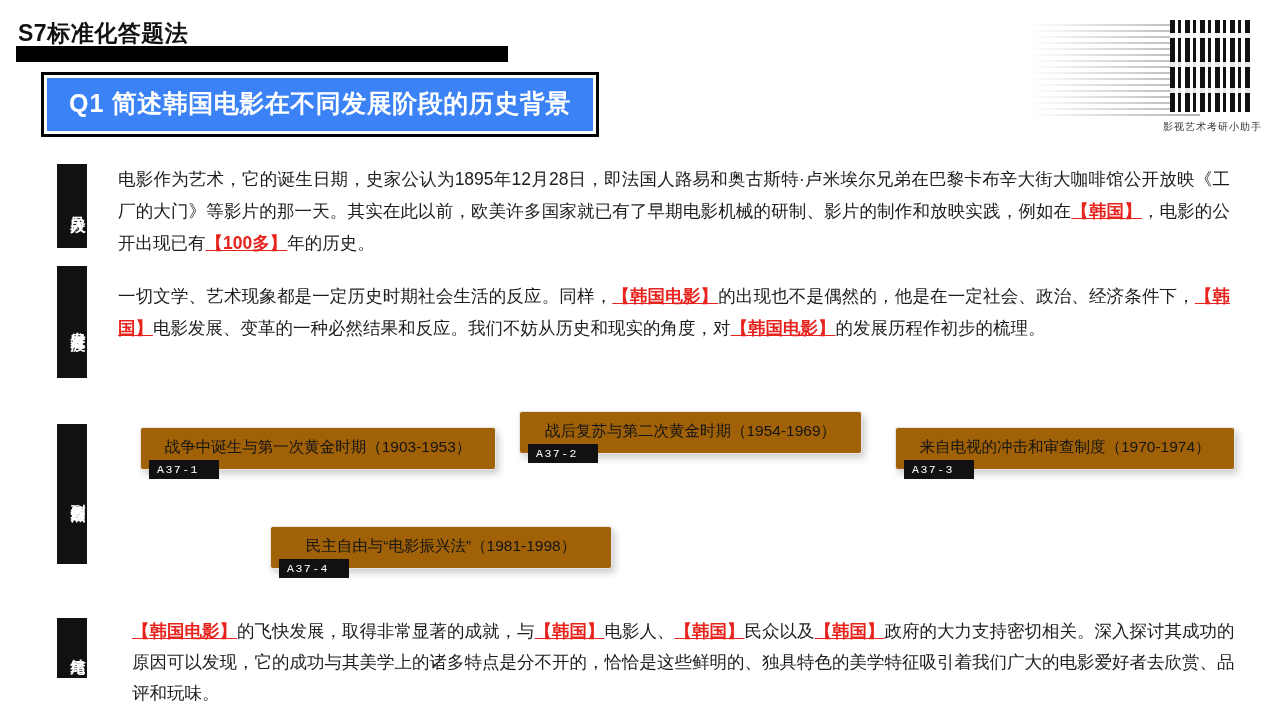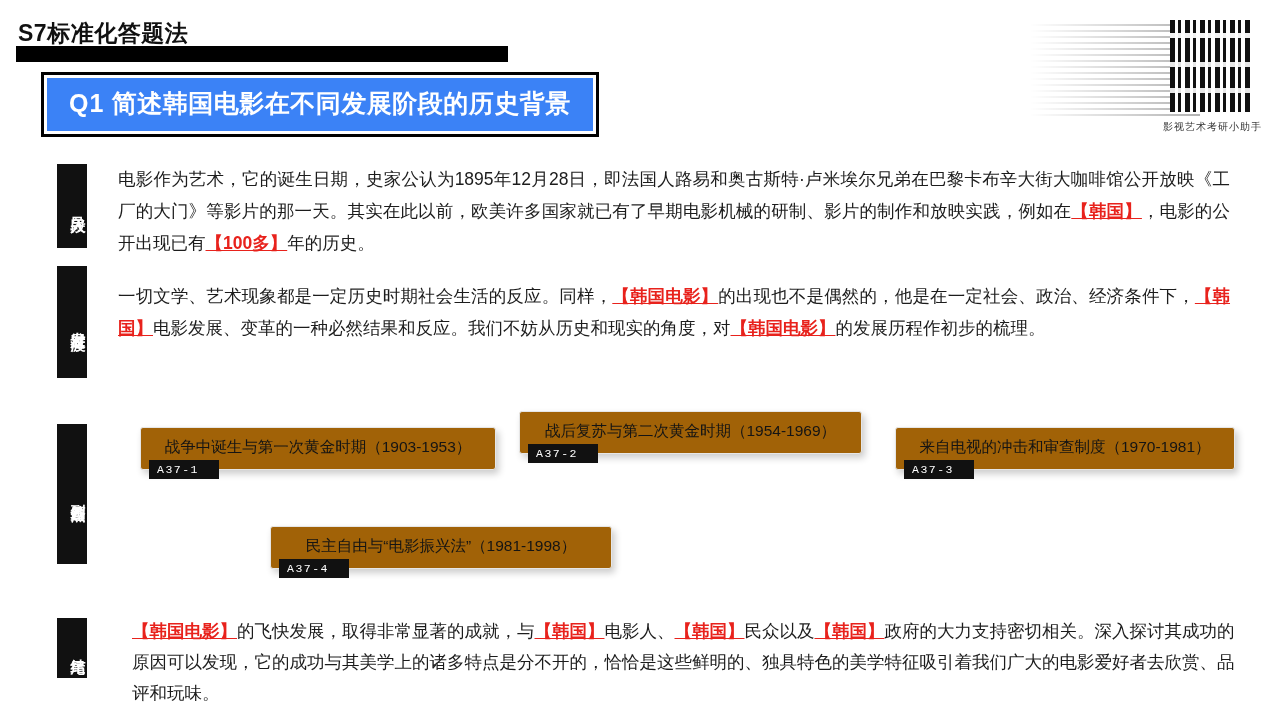--- a/index.html
+++ b/index.html
@@ -230,21 +230,21 @@
   <div class="card-text">战争中诞生与第一次黄金时期（1903-1953）</div>
   <div class="card-code">A37-1</div>
 </div>
 
 <div class="card" style="left:519px; top:411px; width:343px; height:43px;">
   <div class="card-text">战后复苏与第二次黄金时期（1954-1969）</div>
   <div class="card-code">A37-2</div>
 </div>
 
 <div class="card" style="left:895px; top:427px; width:340px; height:43px;">
-  <div class="card-text">来自电视的冲击和审查制度（1970-1981）</div>
+  <div class="card-text">来自电视的冲击和审查制度（1970-1974）</div>
   <div class="card-code">A37-3</div>
 </div>
 
 <div class="card" style="left:270px; top:526px; width:342px; height:43px;">
   <div class="card-text">民主自由与“电影振兴法”（1981-1998）</div>
   <div class="card-code">A37-4</div>
 </div>
 
 <div class="tag" style="left:57px; top:618px; height:60px;">结尾</div>
 

